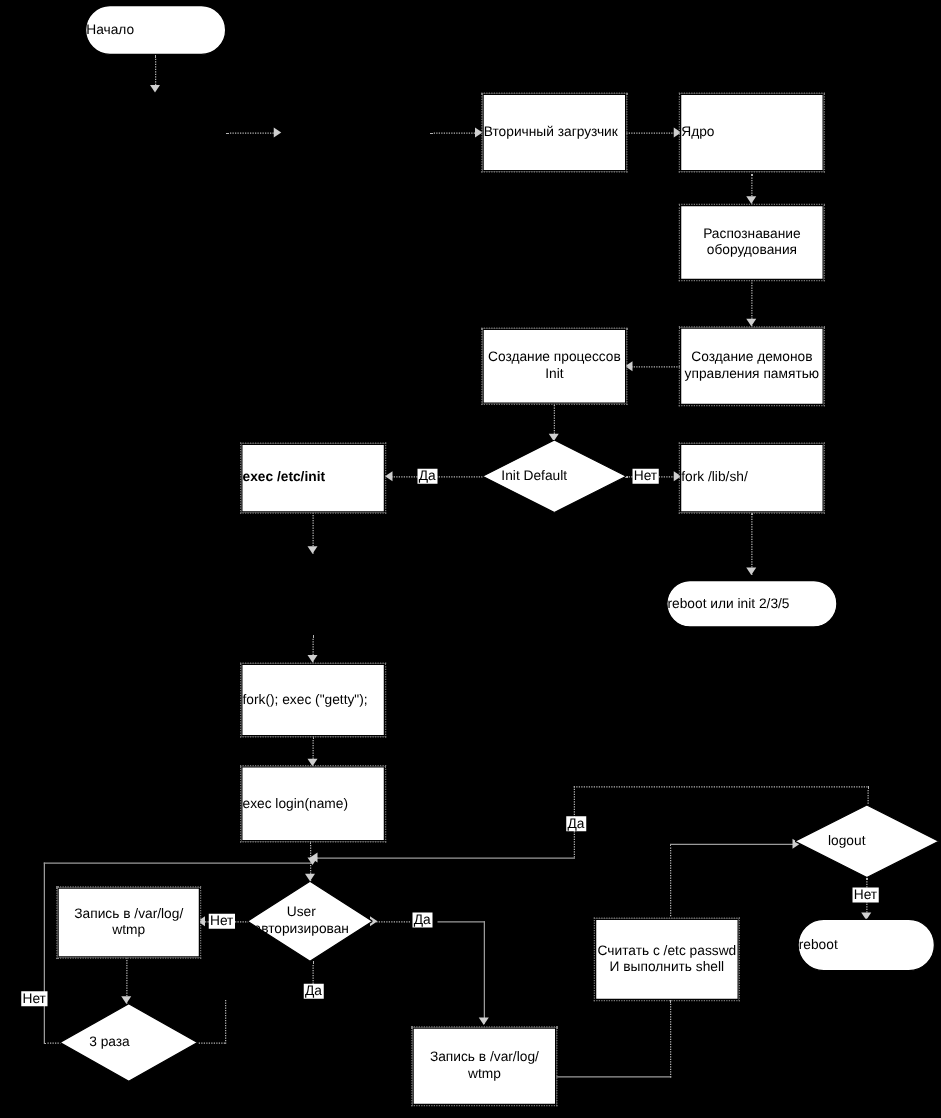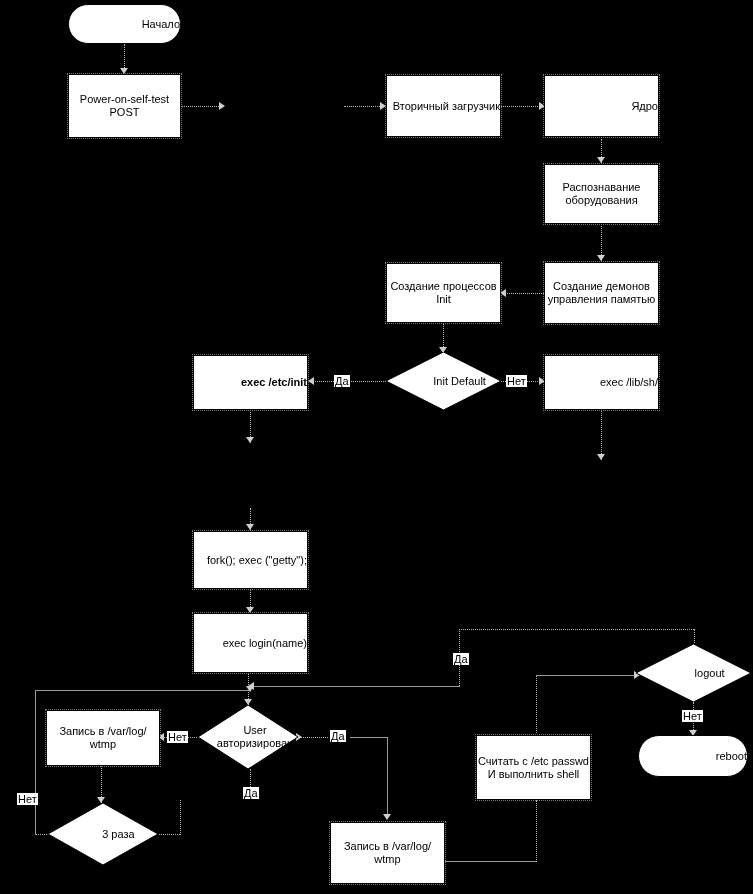--- a/index.html
+++ b/index.html
@@ -15,21 +15,21 @@
     font-family: "Liberation Sans", sans-serif;
     overflow: hidden;
   }
   .node {
     position: absolute;
     box-sizing: border-box;
     background: #ffffff;
     color: #000000;
     display: flex;
     align-items: center;
-    justify-content: flex-end;
+    justify-content: flex-start;
     text-align: center;
     font-size: 11px;
     line-height: 13px;
     z-index: 5;
   }
   .proc {
     border: 1px solid #000000;
     outline: 1px dotted #7a7a7a;
   }
   .term {
@@ -199,23 +199,20 @@
   <div class="edge h-solid" style="left:252px; top:686px; width:208px;"></div>
   <div class="arrow arrow-l" style="left:248px; top:682px;"></div>
 
   <div class="edge v" style="left:693px; top:702px; height:32px;"></div>
   <div class="arrow arrow-d" style="left:689px; top:730px;"></div>
 
   <div class="node term" style="left:68px; top:4px; width:113px; height:40px;">
     <span>Начало</span>
   </div>
 
-  <div class="node proc" style="left:68px; top:74px; width:113px; height:64px;">
-    <span>Power-on-self-test POST</span>
-  </div>
 
 
   <div class="node proc" style="left:386px; top:75px; width:115px; height:62px;">
     <span>Вторичный загрузчик</span>
   </div>
 
   <div class="node proc" style="left:544px; top:75px; width:115px; height:62px;">
     <span>Ядро</span>
   </div>
 
@@ -236,23 +233,26 @@
       <polygon points="57.5,0 115,29 57.5,58 0,29" fill="#ffffff" stroke="#000000" stroke-width="1"></polygon>
     </svg>
     <span class="dia-text">Init Default</span>
   </div>
 
   <div class="node proc" style="left:193px; top:355px; width:115px; height:55px;font-weight:bold;">
     <span>exec /etc/init</span>
   </div>
 
   <div class="node proc" style="left:544px; top:355px; width:115px; height:55px;">
-    <span>exec /lib/sh/</span>
-  </div>
-
+    <span>fork /lib/sh/</span>
+  </div>
+
+  <div class="node term" style="left:533px; top:464px; width:137px; height:38px;">
+    <span>reboot или init 2/3/5</span>
+  </div>
 
 
   <div class="node proc" style="left:193px; top:531px; width:115px; height:58px;">
     <span style="white-space:pre-line">fork(); exec ("getty");</span>
   </div>
 
   <div class="node proc" style="left:193px; top:613px; width:115px; height:60px;">
     <span>exec login(name)</span>
   </div>
 

